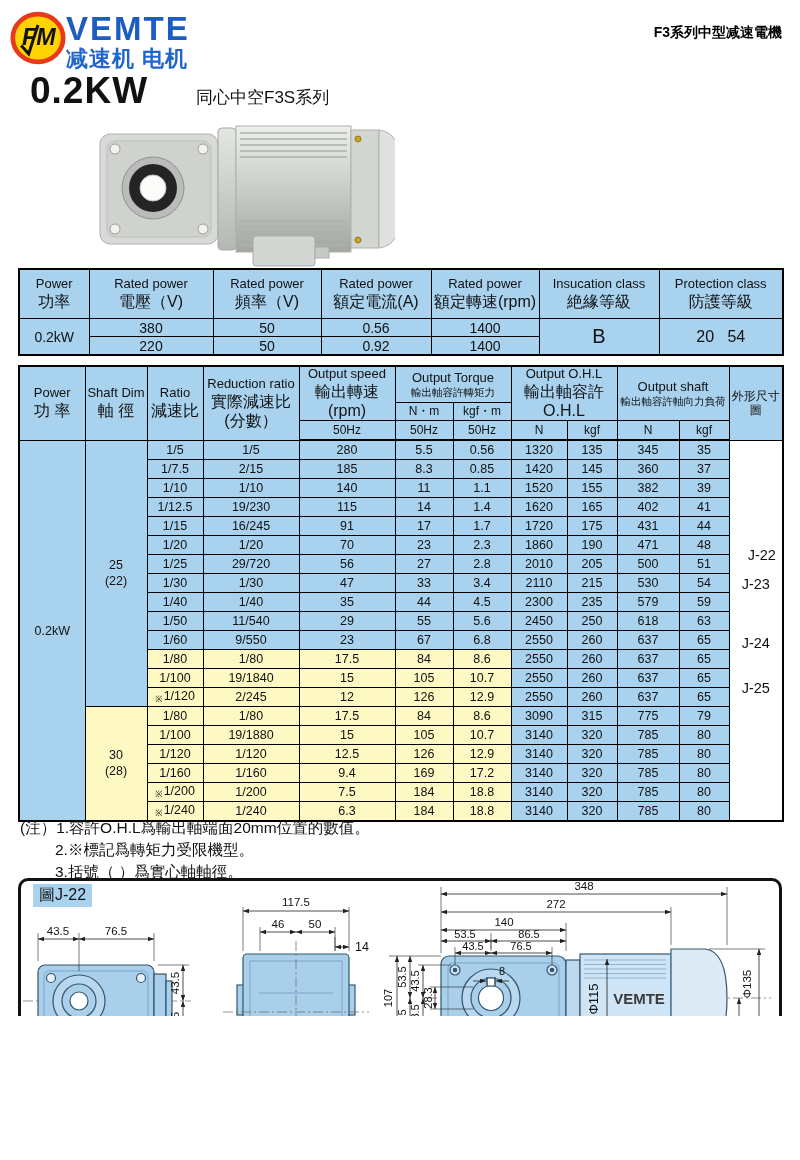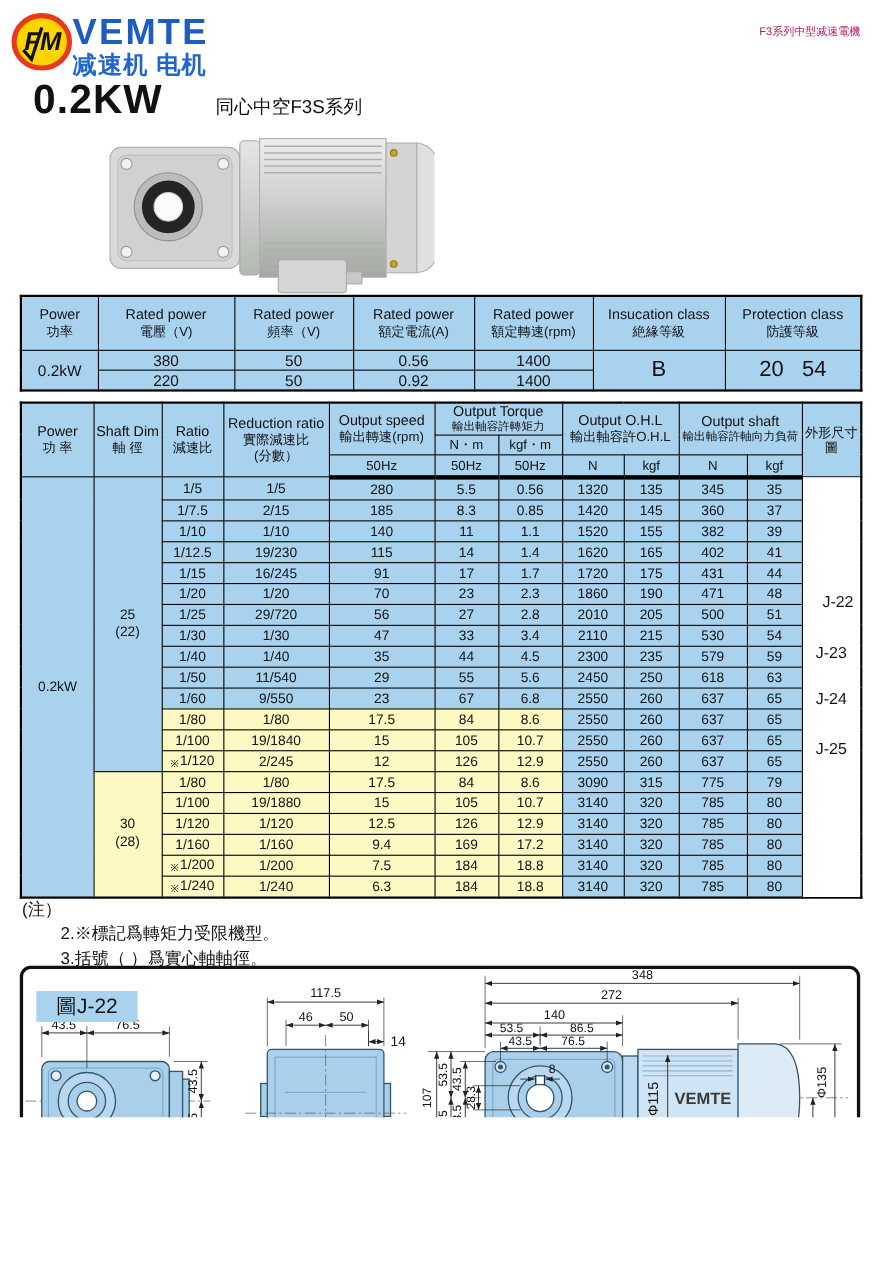--- a/index.html
+++ b/index.html
@@ -5,54 +5,54 @@
   html,body{margin:0;padding:0;background:#fff;}
   .page{position:relative;width:800px;height:1016px;background:#fff;overflow:hidden;
         font-family:"Liberation Sans",sans-serif;color:#111;}
   
   .logo{position:absolute;left:10px;top:10px;width:56px;height:56px;}
   .brand{position:absolute;left:66px;top:12px;line-height:1;}
   .brand .nm{font-size:33px;font-weight:bold;color:#1d5cc0;letter-spacing:2px;}
   .brand .sub{font-size:22px;font-weight:bold;color:#2166cc;margin-top:3px;letter-spacing:1px;}
   .htitle{position:absolute;right:18px;top:24px;text-align:right;line-height:1.25;}
   .htitle .en{font-size:17.5px;color:#2b2b2b;}
-  .htitle .zh{font-size:10px;color:#be185d;}
+  .htitle .zh{font-size:14px;color:#000000;font-weight:bold;}
   .kw{position:absolute;left:30px;top:70px;font-size:37px;font-weight:bold;letter-spacing:1px;}
   .series{position:absolute;left:196px;top:86px;font-size:17px;}
   .photo{position:absolute;left:95px;top:116px;}
   
   table{border-collapse:collapse;table-layout:fixed;}
   .tbl{position:absolute;left:18px;width:764px;border:2px solid #000;}
   .tbl th,.tbl td{border:1px solid #000;text-align:center;vertical-align:middle;padding:0;font-weight:normal;}
   .ratings{top:268px;}
   .ratings th{height:48px;background:var(--blue);}
   .ratings td{height:17px;font-size:14px;background:var(--blue);}
   .specs{top:365px;}
   .specs thead th{background:var(--blue);}
-  .specs thead tr:last-child th{border-bottom:4px solid #000000;}
+  .specs thead tr:last-child th{border-bottom:2px solid #000000;}
   .specs tbody td{height:18px;font-size:12.5px;}
   .en{font-size:13px;line-height:1.15;}
-  .zh{font-size:12px;line-height:1.2;}
+  .zh{font-size:16px;line-height:1.2;}
   .c-blue{background:var(--blue);}
   .c-white{background:#fef9c3;}
   .power-cell{font-size:14px;}
   .shaft-cell{font-size:14px;line-height:1.25;}
   .fig-cell{position:relative;background:#fff;}
   .fig-cell span{position:absolute;left:0;right:0;text-align:center;font-size:14.5px;}
   .star{font-size:9px;vertical-align:-2px;margin-right:1px;}
   
   .notes{position:absolute;left:20px;top:817px;font-size:15.5px;line-height:1.42;}
   .notes .row{display:flex;}
   .notes .pre{white-space:pre;}
   .notes .ind{padding-left:35px;}
   
   .diagram{position:absolute;left:18px;top:878px;width:758px;height:241px;
            border:3px solid #111;border-radius:10px;background:#fff;}
-  .fig-tag{position:absolute;left:12px;top:20px;background:var(--blue);padding:1px 18px;
-           font-size:19px;z-index:2;}
+  .fig-tag{position:absolute;left:12px;top:3px;background:var(--blue);padding:1px 6px;
+           font-size:16px;z-index:2;}
   .fig-title{position:absolute;left:88px;top:2px;font-size:19px;font-weight:bold;z-index:2;
              letter-spacing:0.5px;}
   svg text{font-family:"Liberation Sans",sans-serif;}
   .d{font-size:11.5px;fill:#111;text-anchor:middle;}
   .ds{font-size:11px;fill:#111;text-anchor:middle;}
   .dl{font-size:12.5px;fill:#111;text-anchor:start;}
 </style>
 </head>
 <body>
 
@@ -168,21 +168,21 @@
       </tr>
     </thead>
     <tbody>
       <tr>
         <td rowspan="2">0.2kW</td>
         <td>380</td>
         <td>50</td>
         <td>0.56</td>
         <td>1400</td>
         <td rowspan="2" style="font-size:20px">B</td>
-        <td rowspan="2" style="font-size:20px;white-space:pre">20   54</td>
+        <td rowspan="2" style="font-size:16px;white-space:pre">20   54</td>
       </tr>
       <tr>
         <td>220</td>
         <td>50</td>
         <td>0.92</td>
         <td>1400</td>
       </tr>
     </tbody>
   </table>
 
@@ -265,21 +265,21 @@
           <td class="c-blue">1/5</td>
           <td class="c-blue">280</td>
           <td class="c-blue">5.5</td>
           <td class="c-blue">0.56</td>
           <td class="c-blue">1320</td>
           <td class="c-blue">135</td>
           <td class="c-blue">345</td>
           <td class="c-blue">35</td>
           <td class="fig-cell" rowspan="20">
             <span style="top: 106px; padding-left: 12px;">J-22</span>
-            <span style="top: 152px; text-align: center;">J-23</span>
+            <span style="top: 135px; text-align: center;">J-23</span>
             <span style="top: 194px;">J-24</span>
             <span style="top: 239px;">J-25</span>
           </td>
         </tr>
         <tr>
           <td class="c-blue">1/7.5</td>
           <td class="c-blue">2/15</td>
           <td class="c-blue">185</td>
           <td class="c-blue">8.3</td>
           <td class="c-blue">0.85</td>
@@ -489,20 +489,21 @@
           <td class="c-blue">320</td>
           <td class="c-blue">785</td>
           <td class="c-blue">80</td>
         </tr>
       </tbody>
   </table>
 
   <div class="notes">
     <div class="row">
       <span class="pre">(注）</span>
+      <span>1.容許O.H.L爲輸出軸端面20mm位置的數值。</span>
     </div>
     <div class="ind">2.※標記爲轉矩力受限機型。</div>
     <div class="ind">3.括號（ ）爲實心軸軸徑。</div>
   </div>
 
   <div class="diagram">
     <span class="fig-tag">圖J-22</span>
 
     <svg width="752" height="235" viewBox="0 0 752 235" style="position:absolute;left:0;top:0;">
       <defs>

